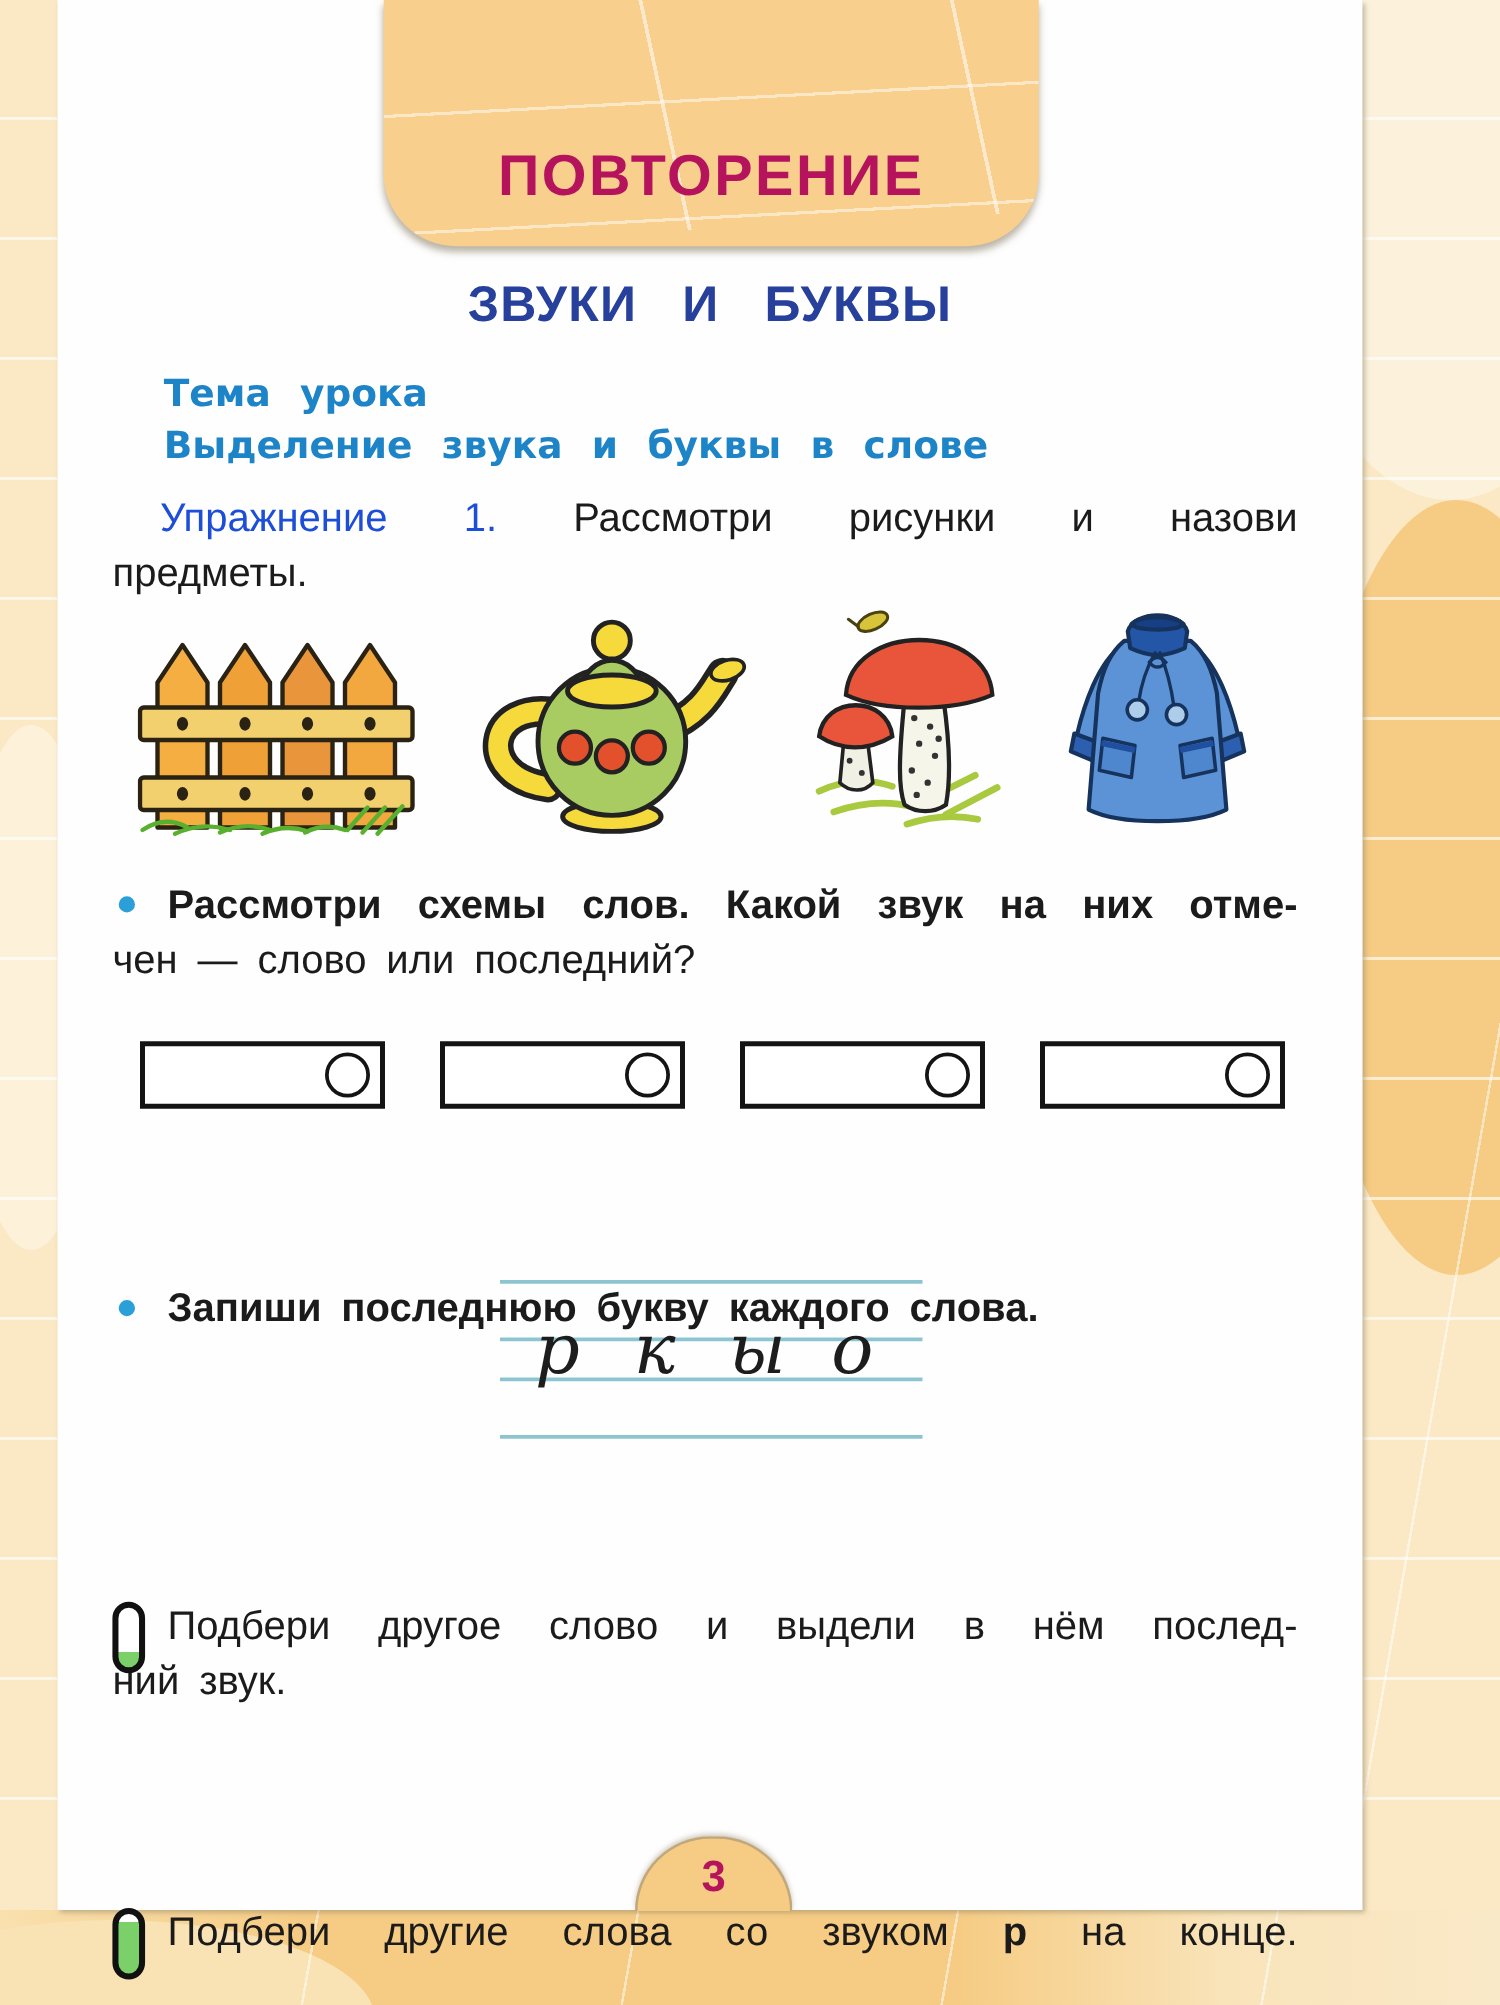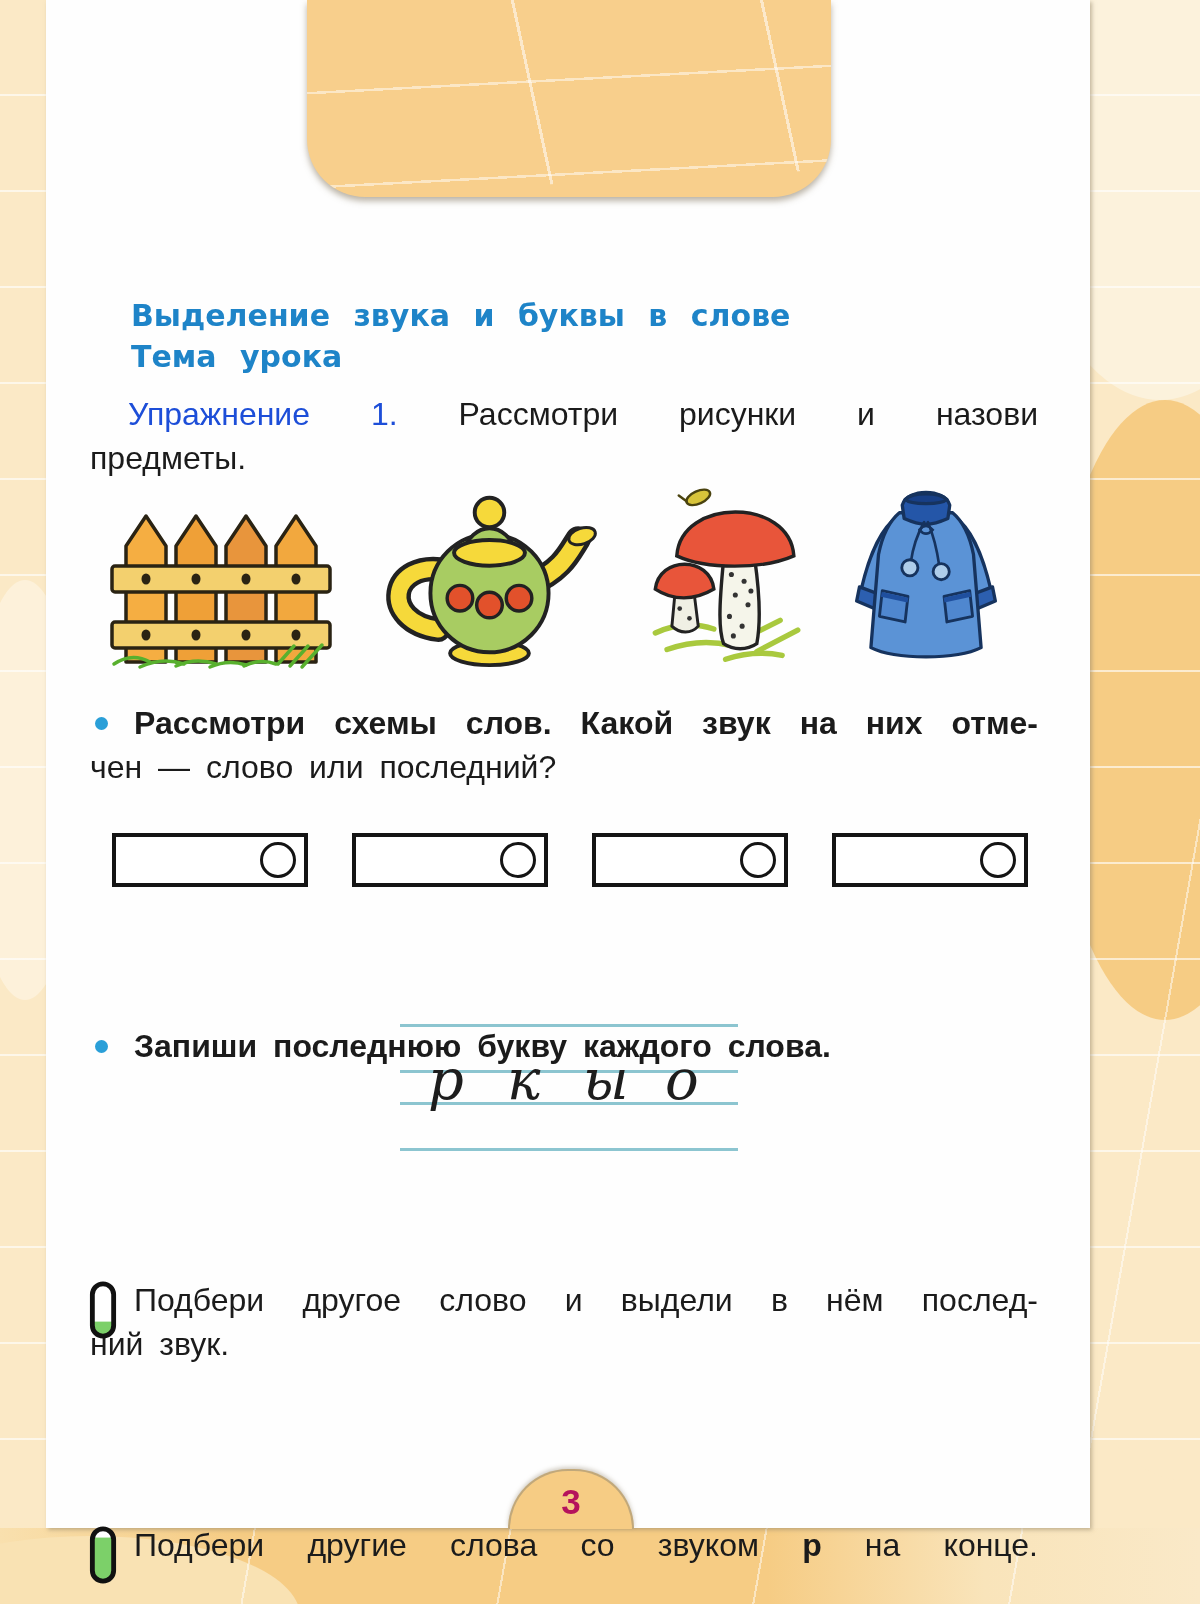--- a/index.html
+++ b/index.html
@@ -155,26 +155,28 @@
   </div>
   <div class="strip bottom-border">
     <div class="blob bb-blob-left"></div>
       <div class="dlines"></div>
   </div>
 
   <div class="content"></div>
 
   <div class="chapter-tab">
     <div class="pattern"></div>
-  </div>
-
+    <div class="chapter-title">ПОВТОРЕНИЕ</div>
+  </div>
+
+  <div class="section-title">ЗВУКИ И БУКВЫ</div>
 
   <div class="lesson-theme">
+    <span class="lline">Тема урока</span>
     <span class="lline">Выделение звука и буквы в слове</span>
-    <span class="lline">Тема урока</span>
   </div>
 
   <div class="textcol exercise">
     <span class="jline first">
       <span class="exercise-label">Упражнение 1.</span>
       <span>Рассмотри рисунки и назови</span>
     </span>
     <span class="lline">предметы.</span>
   </div>
 

